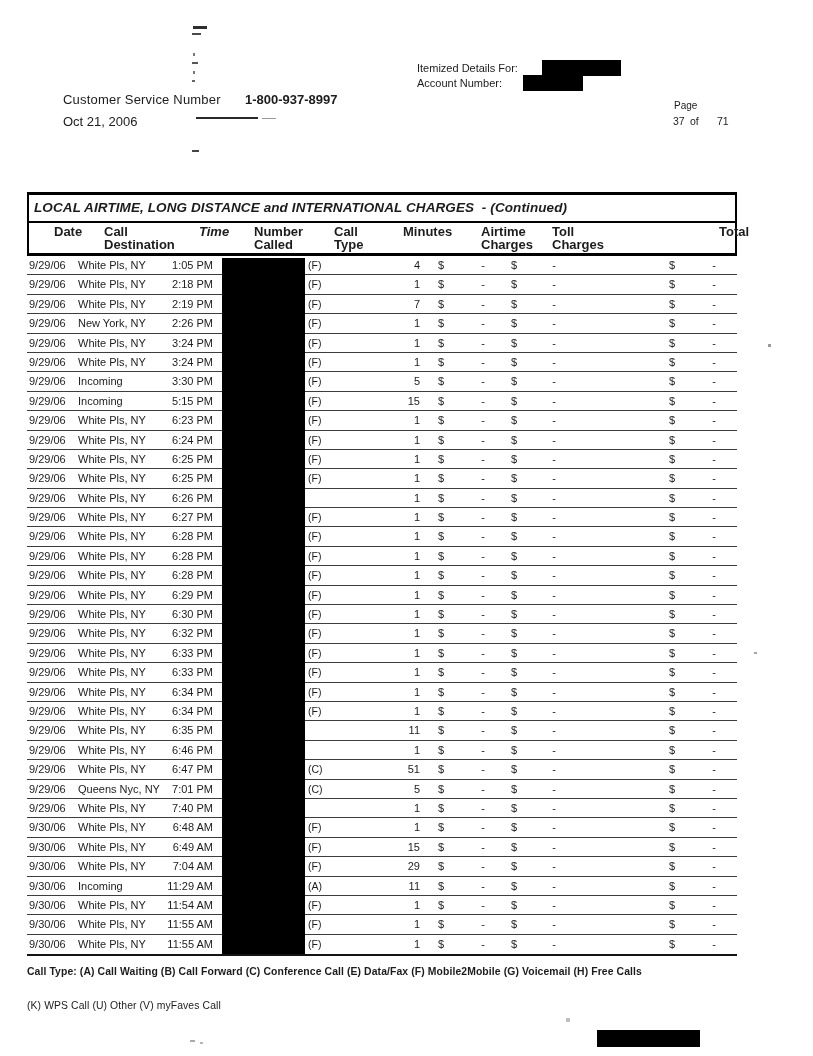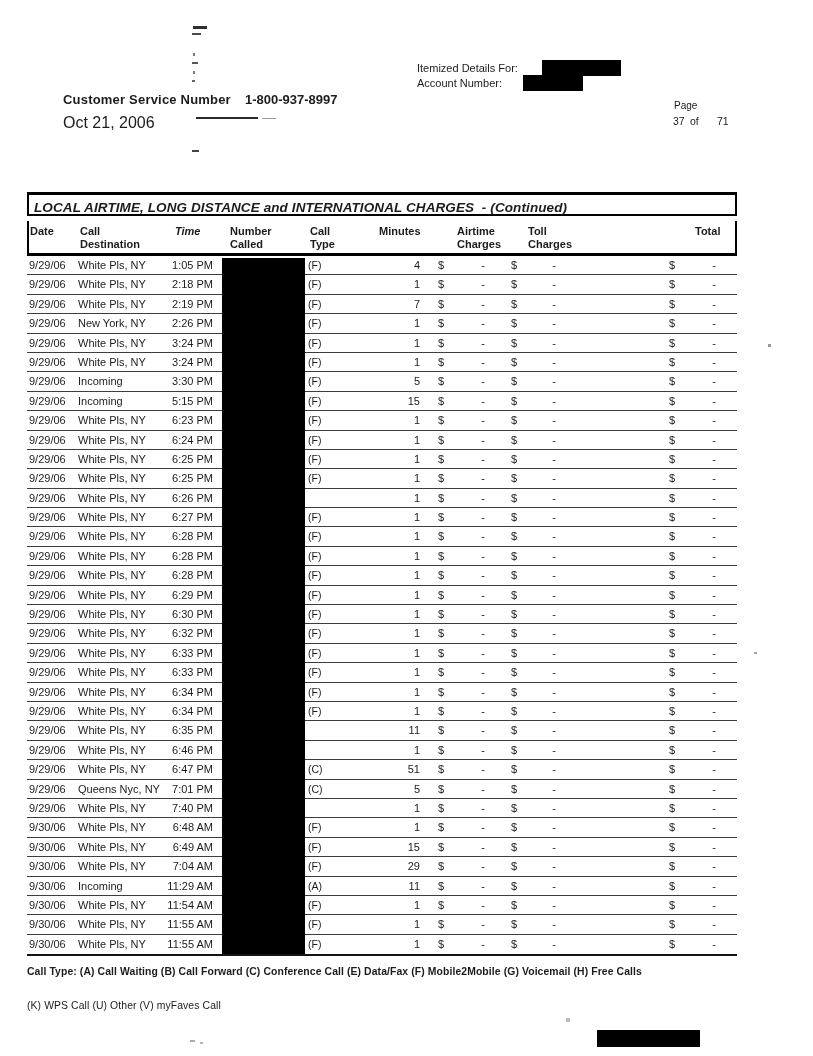--- a/index.html
+++ b/index.html
@@ -9,52 +9,53 @@
     height: 1056px;
     margin: 0 auto;
     background: #ffffff;
     font-family: "Liberation Sans", sans-serif;
     color: #1c1c1c;
     overflow: hidden;
   }
   .abs { position: absolute; }
 
   
-  .cs-label      { left: 63px;  top: 92px;  font-size: 13px; font-weight: bold; letter-spacing: 0.2px; }
+  .cs-label      { left: 63px;  top: 92px;  font-size: 13px; font-weight: normal; letter-spacing: 0.2px; }
   .cs-number     { left: 245px; top: 92px;  font-size: 13px; font-weight: bold; }
-  .stmt-date     { left: 63px;  top: 114px; font-size: 16px; }
+  .stmt-date     { left: 63px;  top: 114px; font-size: 13px; }
   .itemized-lbl  { left: 417px; top: 62px;  font-size: 11px; }
   .account-lbl   { left: 417px; top: 77px;  font-size: 11px; }
   .redact        { background: #000; }
   .redact-name   { left: 542px; top: 60px;  width: 79px; height: 16px; }
   .redact-acct   { left: 523px; top: 75px;  width: 60px; height: 16px; }
   .pg-label      { left: 637px; top: 100px; font-size: 10px; margin-left: 37px; }
   .pg-cur        { left: 673px; top: 115px; font-size: 10.5px; }
   .pg-of         { left: 690px; top: 115px; font-size: 10.5px; }
   .pg-total      { left: 717px; top: 115px; font-size: 10.5px; }
 
   
   .tbl-title {
-    left: 27px; top: 192px; width: 710px; height: 24px;
+    left: 27px; top: 192px; width: 710px; height: 31px;
     border: 2px solid #000; border-top-width: 3px;
     box-sizing: border-box;
     font-size: 13.5px; font-weight: bold; font-style: italic;
     line-height: 26px; padding-left: 5px;
     white-space: pre; letter-spacing: 0.1px;
   }
   .tbl-head {
     left: 27px; top: 221px; width: 710px; height: 35px;
     border-left: 2px solid #000; border-right: 2px solid #000;
     border-bottom: 3px solid #000;
     box-sizing: border-box;
   }
   .hcell {
     position: absolute; top: 4px;
-    font-size: 11px; font-weight: bold; line-height: 13px;
+    font-size: 13px; font-weight: bold; line-height: 13px;
     white-space: pre-line;
+    padding-left: 24px;
   }
   .h-date { left: 1px; }
   .h-dest { left: 51px; }
   .h-time { left: 146px; font-style: italic; }
   .h-num  { left: 201px; }
   .h-type { left: 281px; }
   .h-min  { left: 350px; }
   .h-air  { left: 428px; }
   .h-toll { left: 499px; }
   .h-tot  { left: 666px; }

